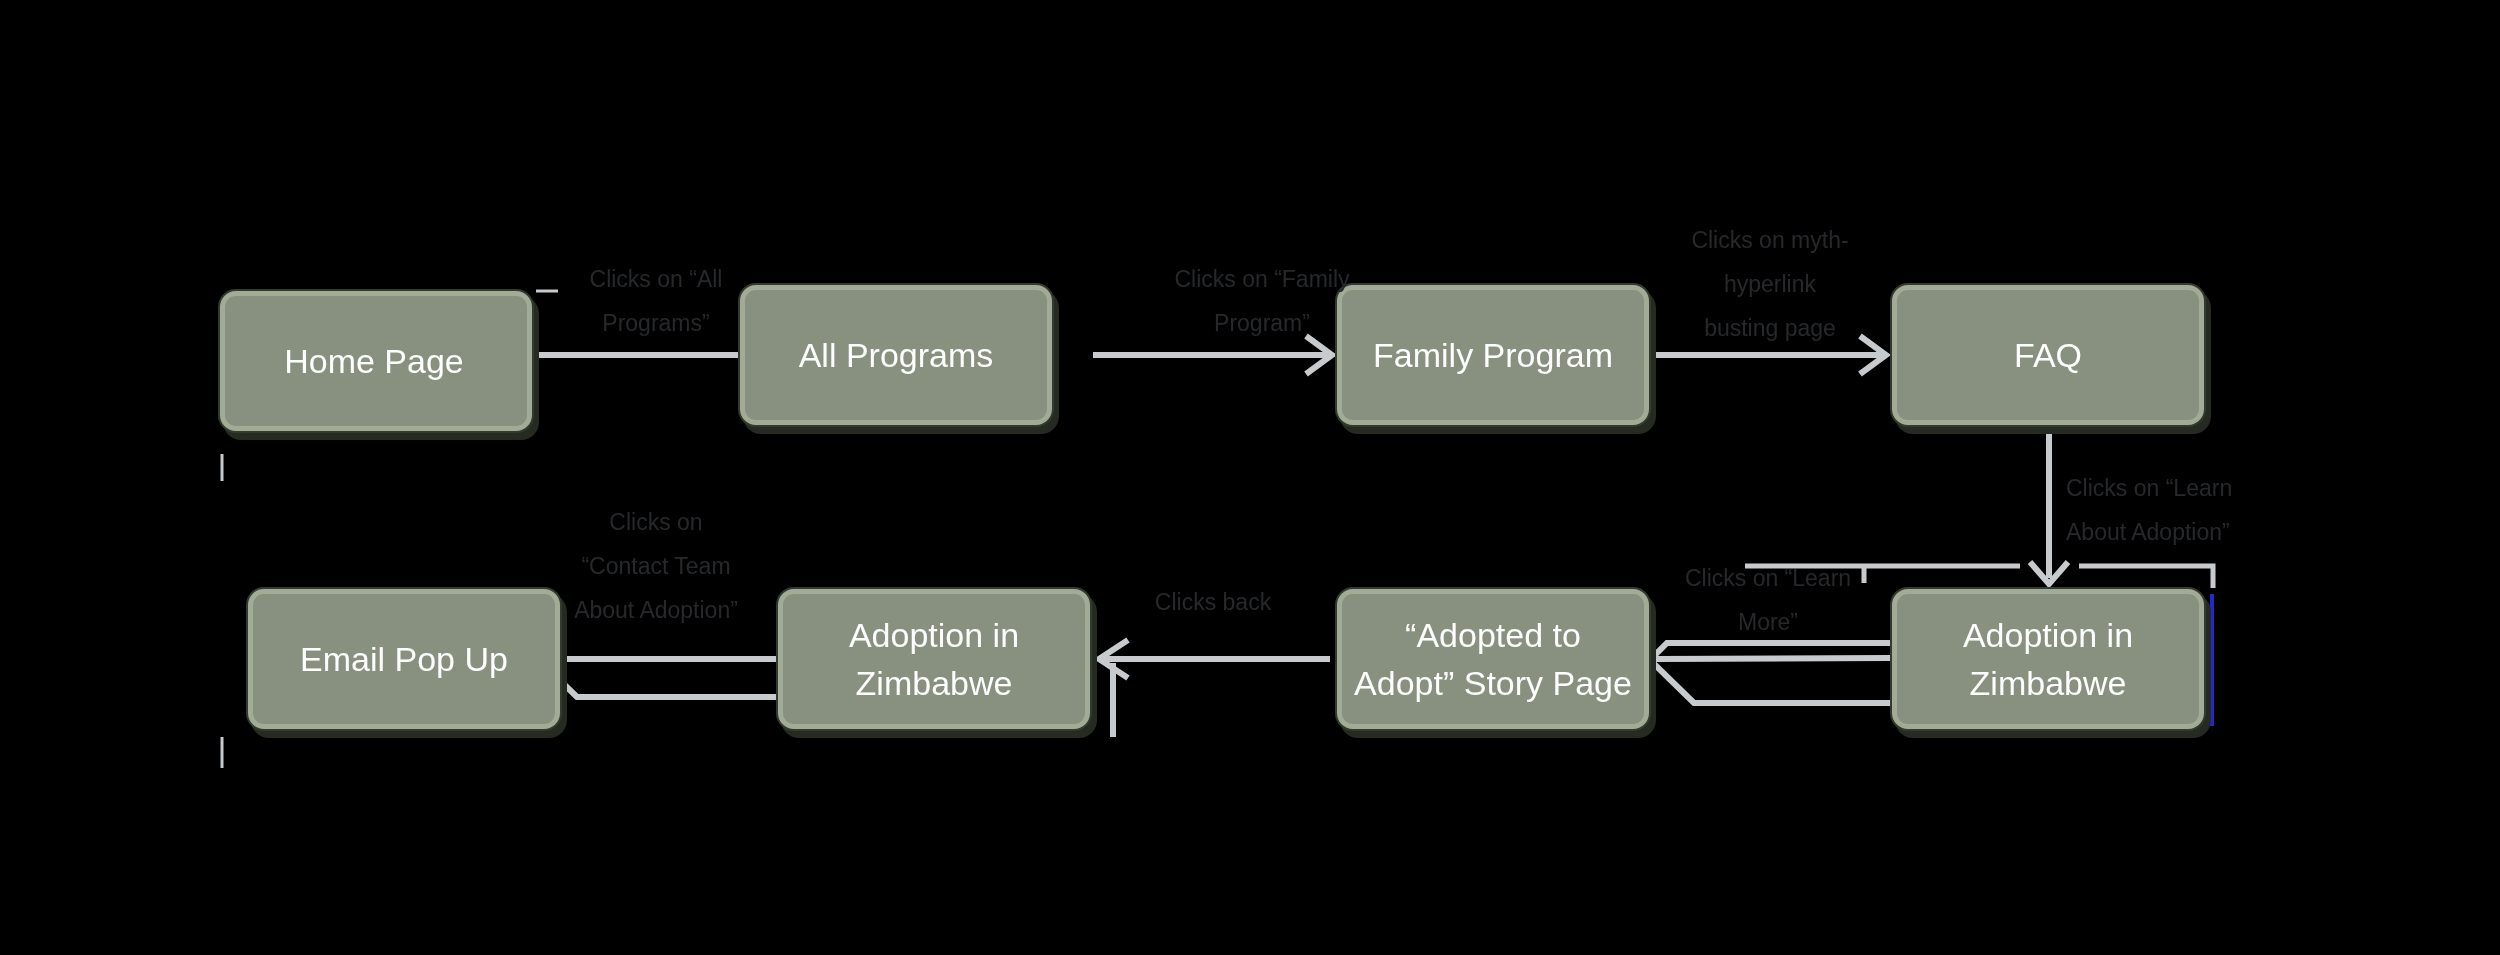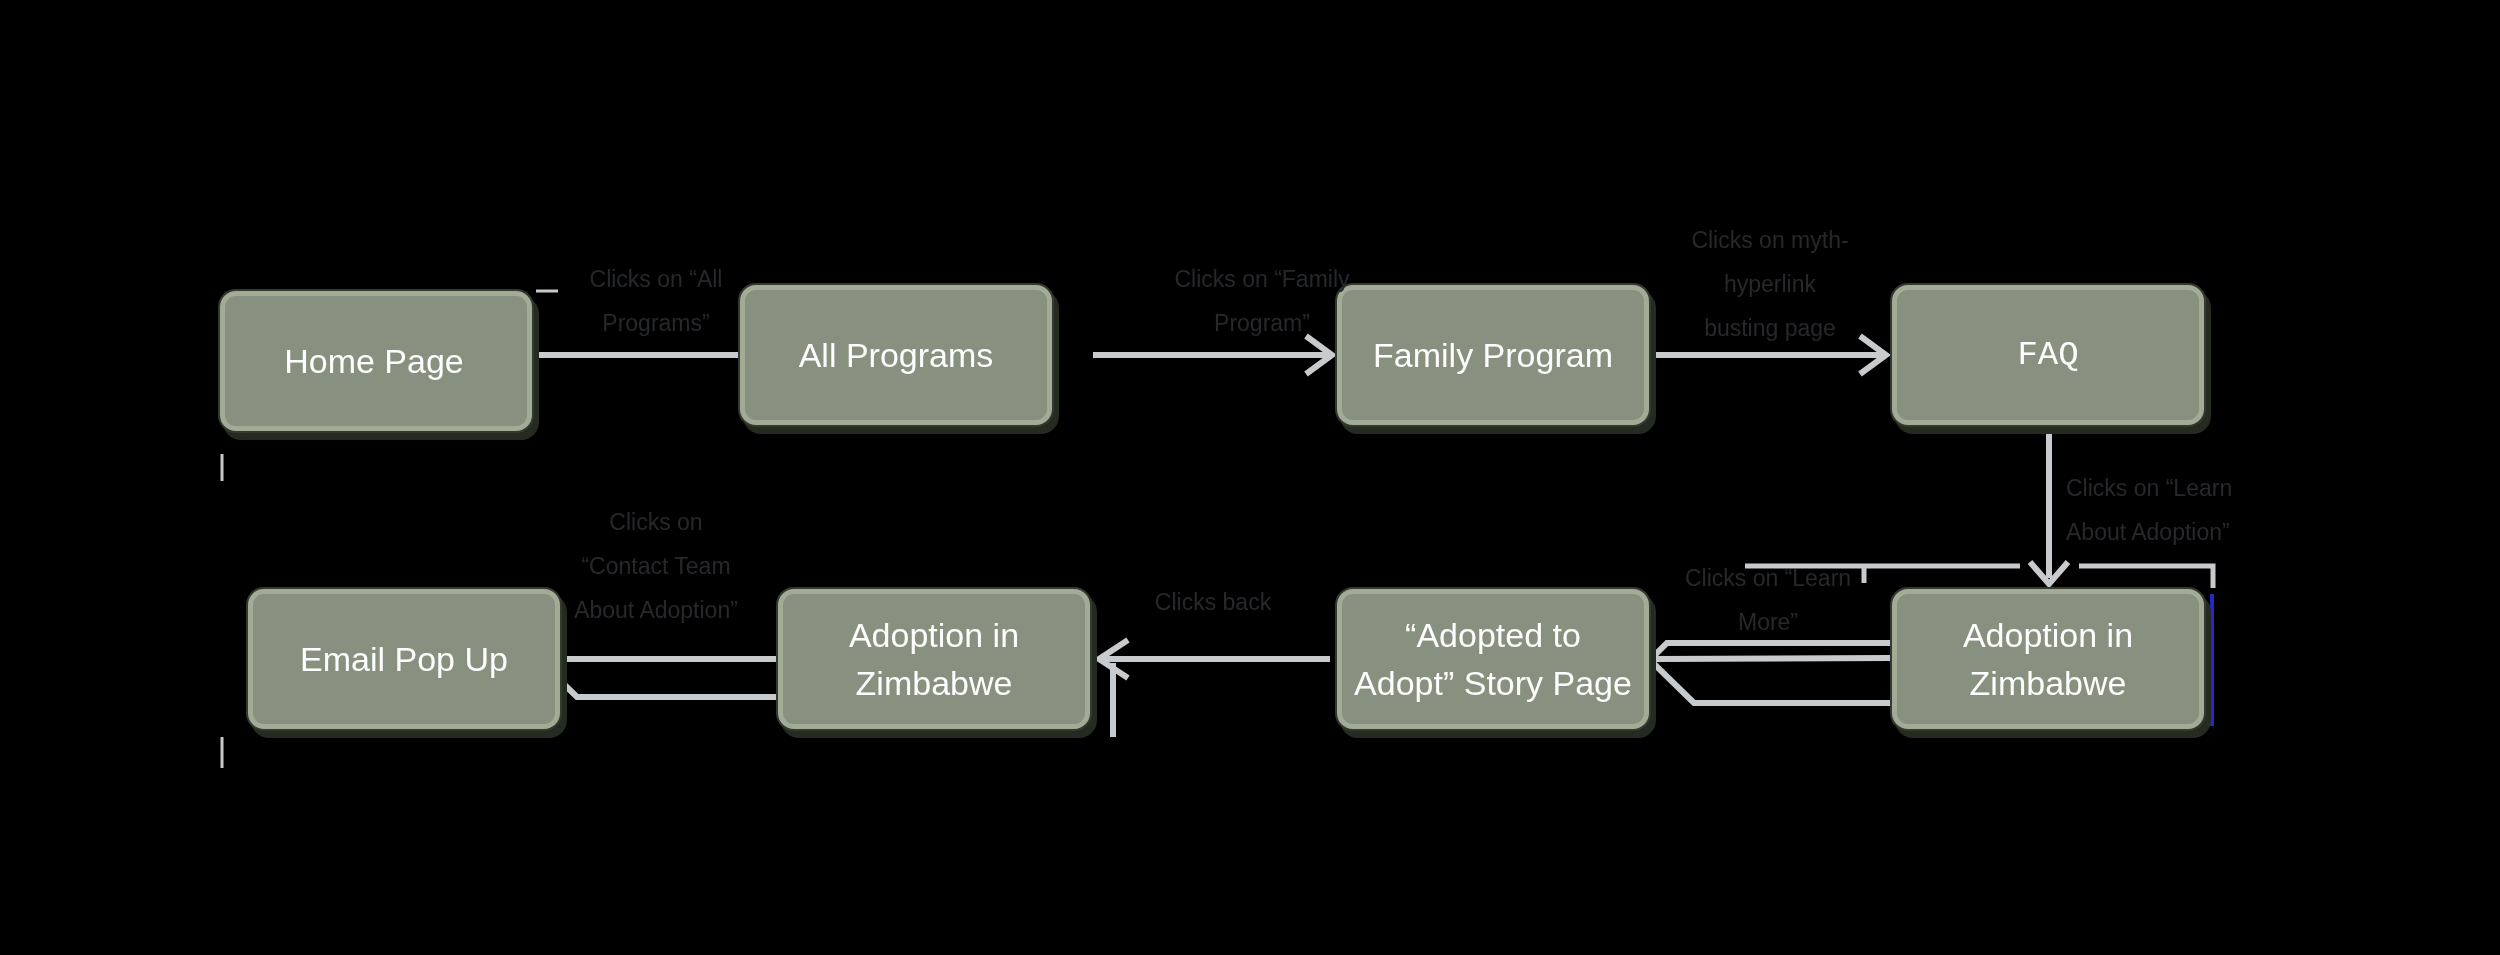--- a/index.html
+++ b/index.html
@@ -16,21 +16,21 @@
     color:#FDFDFD;font-size:34px;line-height:48px;padding:0 12px;
   }
   .edge-label{
     position:absolute;color:#26282B;font-size:23px;line-height:44px;
     text-align:center;width:300px;font-weight:400;
   }
   .edge-label.align-left{text-align:left;width:390px;}
   .n-home{left:220px;top:291px;padding-left:8px;}
   .n-all{left:740px;top:285px;}
   .n-family{left:1337px;top:285px;}
-  .n-faq{left:1892px;top:285px;font-family:Liberation Mono, monospace;}
+  .n-faq{left:1892px;top:285px;}
   .n-email{left:220px;top:589px;margin-left:28px;}
   .n-adopt1{left:778px;top:589px;}
   .n-story{left:1337px;top:589px;}
   .n-adopt2{left:1892px;top:589px;}
   .l-e1{left:506px;top:257px;}
   .l-e2{left:1112px;top:257px;}
   .l-e3{left:1620px;top:218px;}
   .l-e4{left:2066px;top:466px;}
   .l-e5{left:1618px;top:556px;}
   .l-e6{left:1063px;top:580px;}

